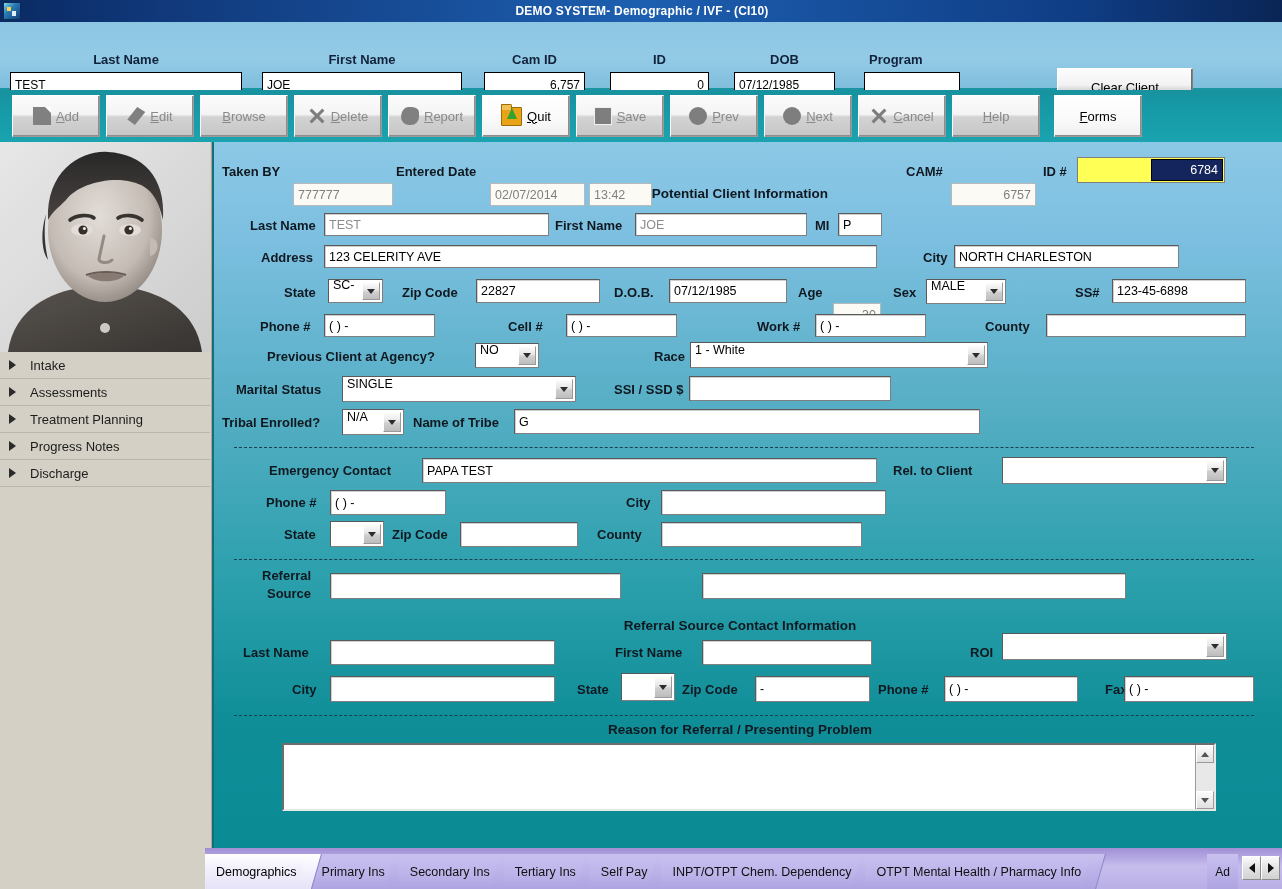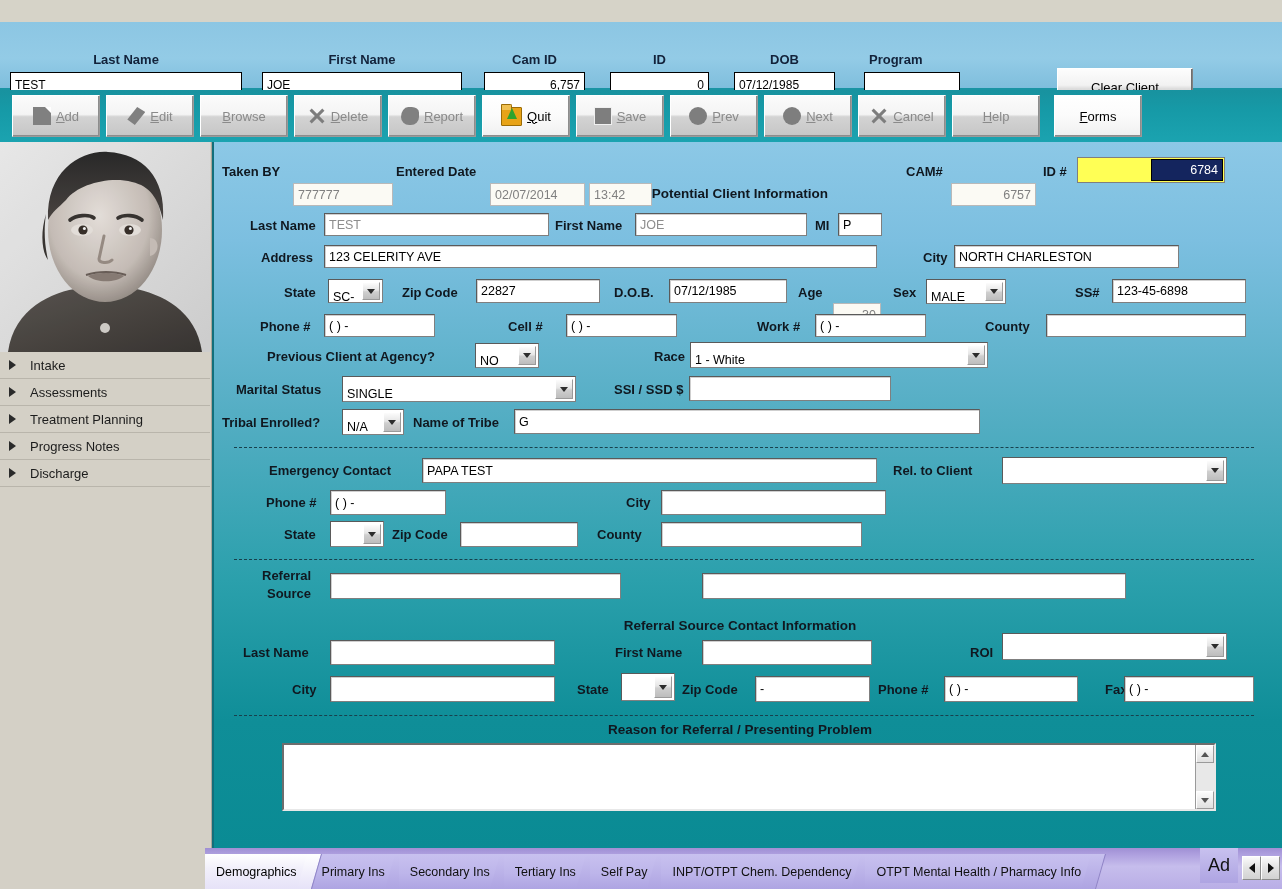--- a/index.html
+++ b/index.html
@@ -121,21 +121,21 @@
     box-shadow:inset 1px 1px 0 #cfcfcf;
     font-size:12.5px;color:#000;display:flex;align-items:center;
     padding:0 4px;box-sizing:border-box;
   }
   .inp.ro{background:#fbfaf4;color:#808080;border:1px solid #b9b9b9;box-shadow:none;margin-top:24px;}
   .inp.right{justify-content:flex-end;}
   .inp.gray{color:#8d8d8d;}
   .combo{
     position:absolute;background:#ffffff;border:1px solid #7f7f7f;
     border-top-color:#5a5a5a;border-left-color:#5a5a5a;
-    font-size:12.5px;color:#000;display:flex;align-items:flex-start;
+    font-size:12.5px;color:#000;display:flex;align-items:flex-end;
     padding:10px 4px;box-sizing:border-box;cursor:pointer;
   }
   .combo .arrow{
     position:absolute;right:2px;top:2px;bottom:2px;width:16px;
     background:linear-gradient(to bottom,#fcfcfc,#e6e6e6 45%,#cfcfcf 55%,#bdbdbd);
     border:1px solid #9a9a9a;border-top-color:#ffffff;border-left-color:#ffffff;
     display:flex;align-items:center;justify-content:center;
   }
   .combo .arrow:after{
     content:"";width:0;height:0;border-left:4px solid transparent;border-right:4px solid transparent;border-top:5px solid #2c2c2c;
@@ -203,30 +203,34 @@
   }
   .tabnav div{
     width:19px;height:24px;box-sizing:border-box;
     background:linear-gradient(to bottom,#fbfbfb,#e2e2e2 50%,#d2d2d2);
     border:1px solid #8c8c8c;border-top-color:#fff;border-left-color:#fff;
     display:flex;align-items:center;justify-content:center;cursor:pointer;
   }
   .tabnav .l:after{content:"";width:0;height:0;border-top:5px solid transparent;border-bottom:5px solid transparent;border-right:6px solid #111;}
   .tabnav .r:after{content:"";width:0;height:0;border-top:5px solid transparent;border-bottom:5px solid transparent;border-left:6px solid #111;}
   .tabpartial{
-    position:absolute;right:44px;top:0;height:35px;display:flex;align-items:center;
-    padding:0 8px;font-size:18px;color:#101010;
+    position:absolute;right:44px;top:6px;height:35px;display:flex;align-items:center;
+    padding:0 8px;font-size:12px;color:#101010;
     background:linear-gradient(to bottom,#c8c1ef,#aea4e2);z-index:2;
   }
 </style>
 </head>
 <body>
 
 <div id="app">
 
+  <div class="titlebar">
+    <div class="title-icon"></div>
+    <div class="titlebar-text">DEMO SYSTEM- Demographic / IVF - (CI10)</div>
+  </div>
 
   <div class="clientbar">
     <div class="cb-label" style="left:10px;top:30px;width:232px;">Last Name</div>
     <div class="cb-label" style="left:262px;top:30px;width:200px;">First Name</div>
     <div class="cb-label" style="left:484px;top:30px;width:101px;">Cam ID</div>
     <div class="cb-label" style="left:610px;top:30px;width:99px;">ID</div>
     <div class="cb-label" style="left:734px;top:30px;width:101px;">DOB</div>
     <div class="cb-label" style="left:869px;top:30px;width:86px;text-align:left;">Program</div>
 
     <div class="cb-input" style="left:10px;top:50px;width:232px;">TEST</div>

